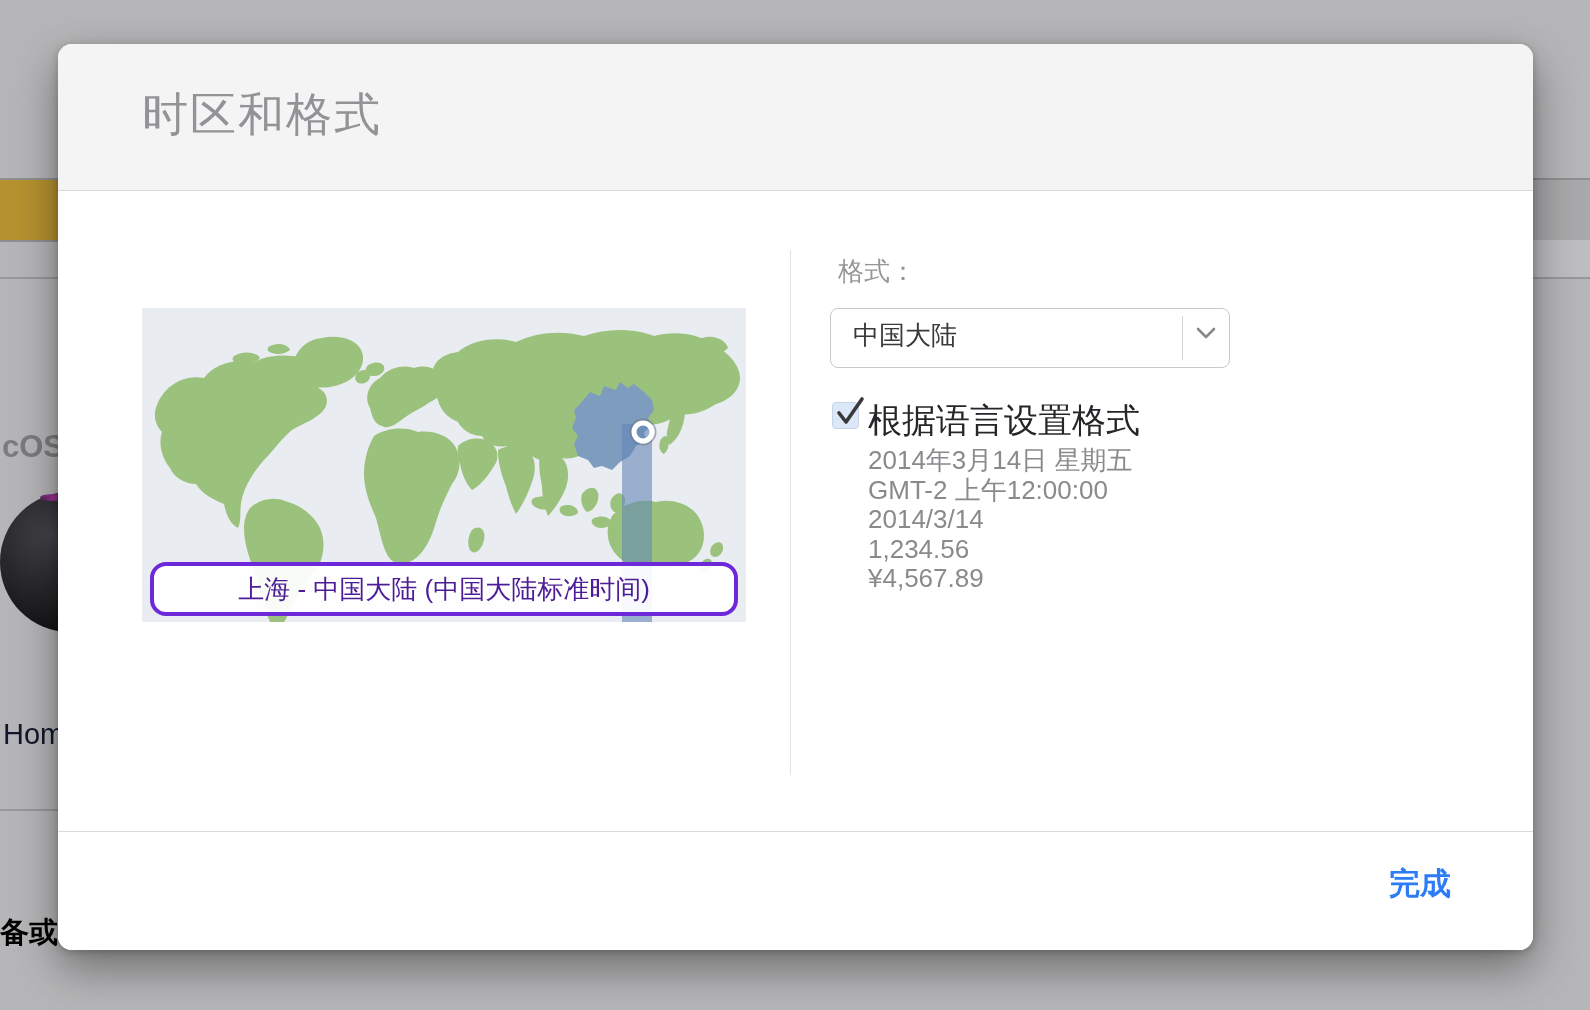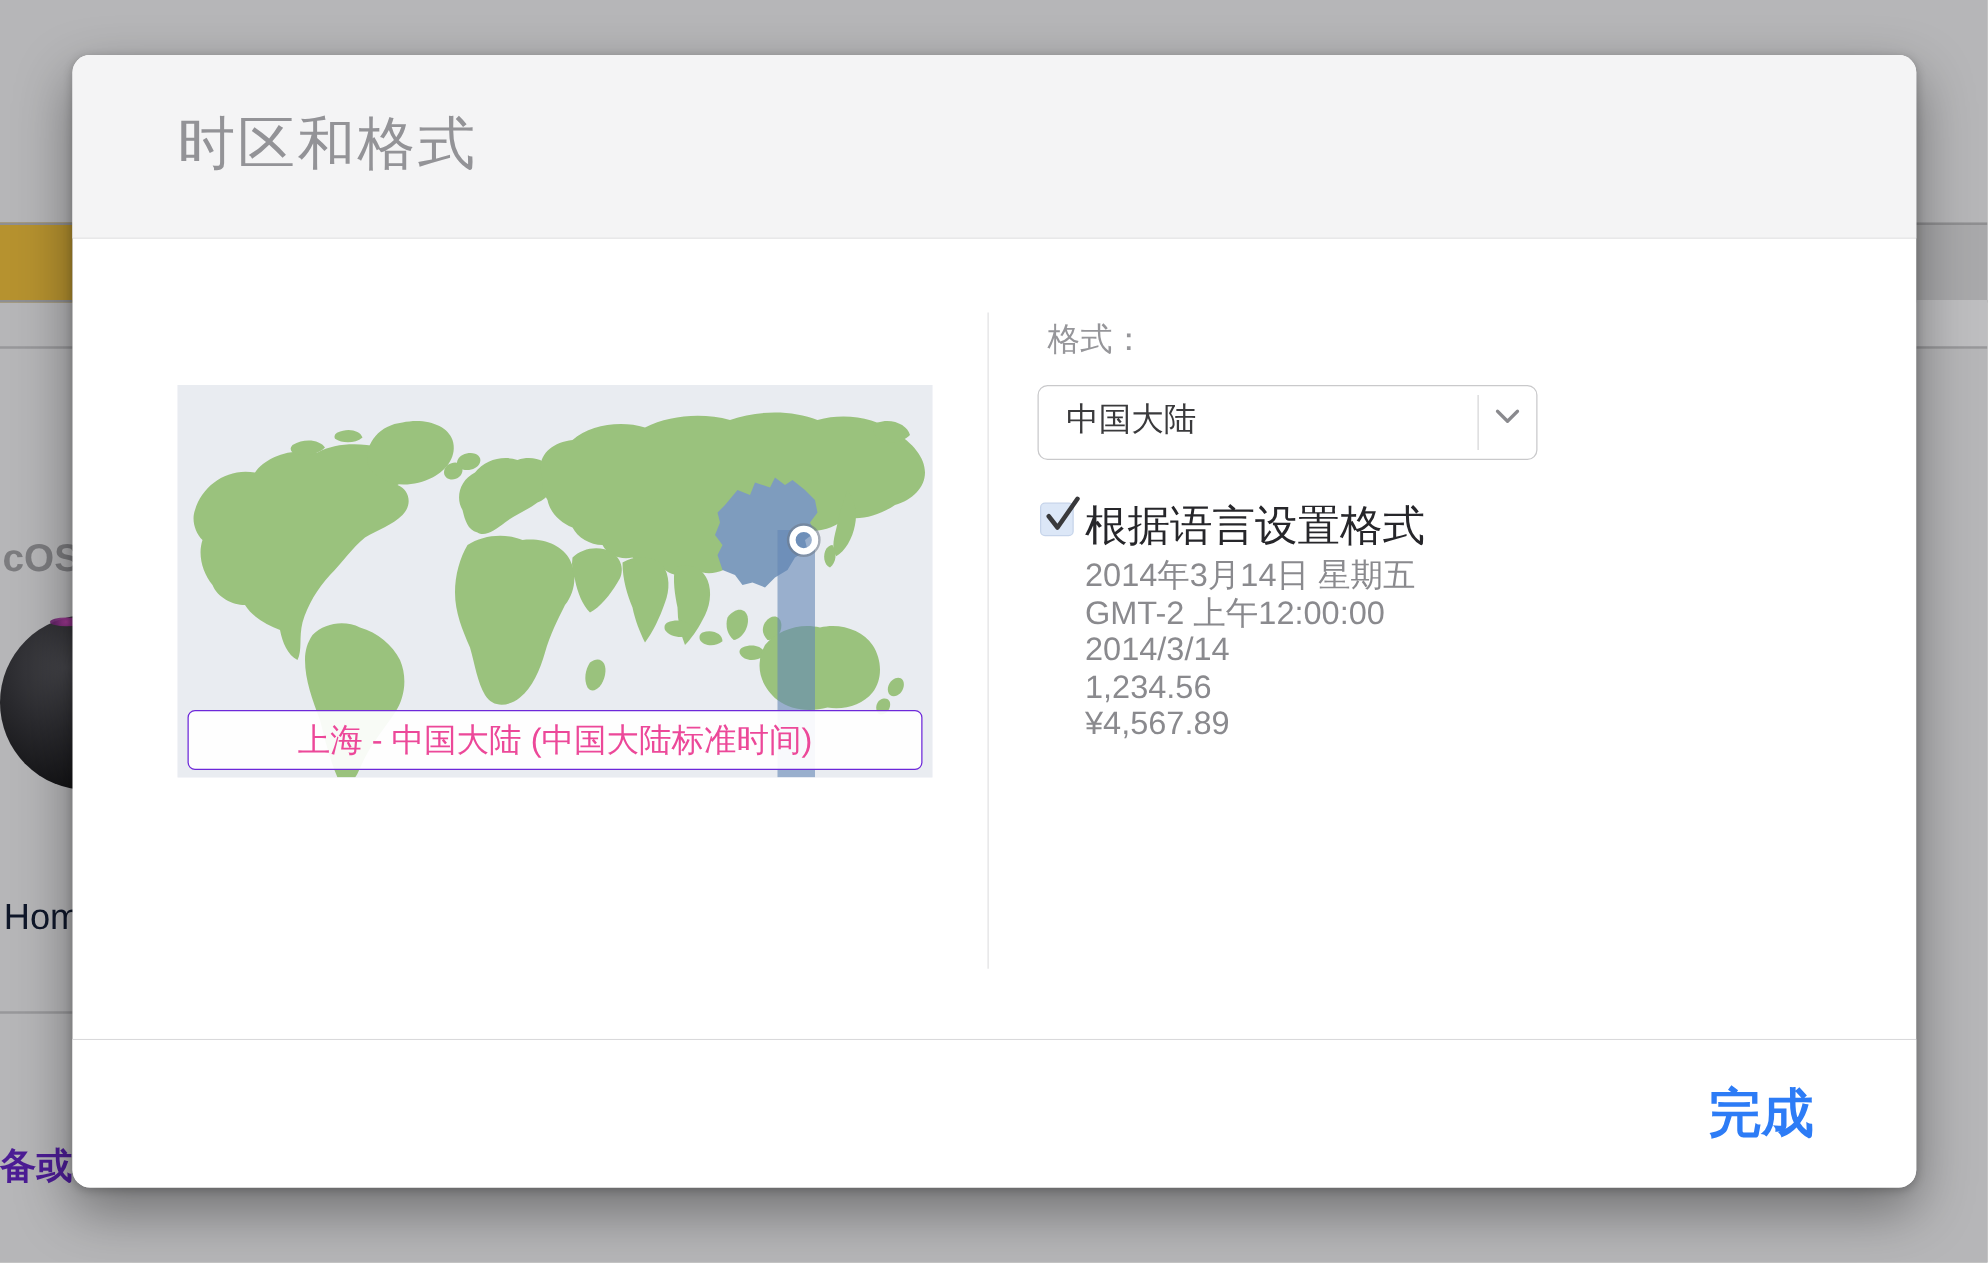--- a/index.html
+++ b/index.html
@@ -10,43 +10,43 @@
   .bg-line{position:absolute;background:#98989a;height:2px;}
   .bg-line.l1{left:0;width:58px;top:277px;}
   .bg-line.l2{left:0;width:58px;top:809px;}
   .band-right{position:absolute;right:0;width:57px;top:178px;height:60px;background:#a9a9ab;
               border-top:2px solid #8f8f91;border-bottom:2px solid #8f8f91;}
   .band-right-sub{position:absolute;right:0;width:57px;top:240px;height:37px;background:#bebec0;
                   border-bottom:2px solid #98989a;}
   .bg-text{position:absolute;color:#7c7c7f;}
   .t-cos{left:2px;top:390px;font-size:31px;font-weight:600;color:#7c7c7f;margin-top:39px;}
   .t-hom{left:3px;top:718px;font-size:29px;font-weight:400;color:#0f172a;}
-  .t-bei{left:0px;top:913px;font-size:29px;font-weight:600;color:#4c1d95;}
+  .t-bei{left:0px;top:913px;font-size:29px;font-weight:600;color:#000000;}
   .homepod{position:absolute;left:0px;top:492px;width:140px;height:140px;border-radius:50%;
            background:radial-gradient(circle at 38% 30%, #45454a 0%, #2a2a2e 40%, #0e0e10 85%);}
   .homepod-top{position:absolute;left:40px;top:494px;width:26px;height:7px;border-radius:50%;
            background:radial-gradient(circle,#b03aa0 0%, #6d2470 70%);opacity:.9;}
 
   
   .dialog{position:absolute;left:58px;top:44px;width:1475px;height:906px;background:#fff;
           border-radius:14px;box-shadow:0 18px 45px rgba(0,0,0,.40),0 2px 8px rgba(0,0,0,.22);}
   .dlg-header{position:absolute;left:0;top:0;right:0;height:146px;background:#f4f4f5;
               border-bottom:1px solid #d8d8da;border-radius:14px 14px 0 0;}
   .dlg-title{position:absolute;left:84px;top:40px;font-size:46px;font-weight:300;color:#939397;
              letter-spacing:2px;text-align:center;}
   .section-label{position:absolute;font-size:26px;color:#96969a;}
   .tz-label{left:84px;top:210px;}
   .fmt-label{left:780px;top:210px;}
 
   
   .map-wrap{position:absolute;left:84px;top:264px;width:604px;height:314px;background:#e9ecf1;
             overflow:hidden;}
   .tz-field{position:absolute;left:8px;right:8px;bottom:6px;height:46px;background:rgba(255,255,255,.93);
-            border:1px solid #6d28d9;border-radius:6px;display:flex;align-items:center;justify-content:center;
-            font-size:26px;color:#ec4899;}
+            border:4px solid #6d28d9;border-radius:16px;display:flex;align-items:center;justify-content:center;
+            font-size:26px;color:#4c1d95;}
   .col-divider{position:absolute;left:732px;top:206px;width:1px;height:525px;background:#e2e2e4;}
 
   
   .region-select{position:absolute;left:772px;top:264px;width:400px;height:60px;background:#fff;
                  border:1.5px solid #c9c9cb;border-radius:8px;box-sizing:border-box;}
   .region-select .val{position:absolute;left:22px;top:9px;font-size:26px;color:#3a3a3c;}
   .region-select .sep{position:absolute;right:46px;top:7px;bottom:7px;width:1px;background:#d6d6d8;}
   .region-select .chev{position:absolute;right:12px;top:17px;}
 
   .checkbox-row{position:absolute;left:772px;top:354px;height:32px;}
@@ -54,21 +54,21 @@
        border:1px solid #c6d4ea;border-radius:4px;box-sizing:border-box;}
   .cbx-check{position:absolute;left:3px;top:-7px;pointer-events:none;}
   .cbx-label{position:absolute;left:38px;top:0px;font-size:34px;color:#26262a;white-space:nowrap;text-align:center;}
 
   .samples{position:absolute;left:810px;top:402px;font-size:26px;color:#8a8a8e;line-height:29.6px;}
   .samples div{white-space:nowrap;}
 
   
   .dlg-footer{position:absolute;left:0;right:0;bottom:0;height:118px;border-top:1px solid #d9d9db;
               border-radius:0 0 14px 14px;background:#fff;}
-  .done-btn{position:absolute;right:76px;top:30px;font-size:42px;font-weight:600;color:#2d7cf6;
+  .done-btn{position:absolute;right:76px;top:30px;font-size:31px;font-weight:600;color:#2d7cf6;
             background:none;border:none;cursor:pointer;font-family:Liberation Sans, sans-serif;}
 </style>
 </head>
 <body>
 
 <div id="stage">
 
   <div class="banner-yellow"></div>
   <div class="bg-line l1"></div>
   <div class="band-right"></div>

